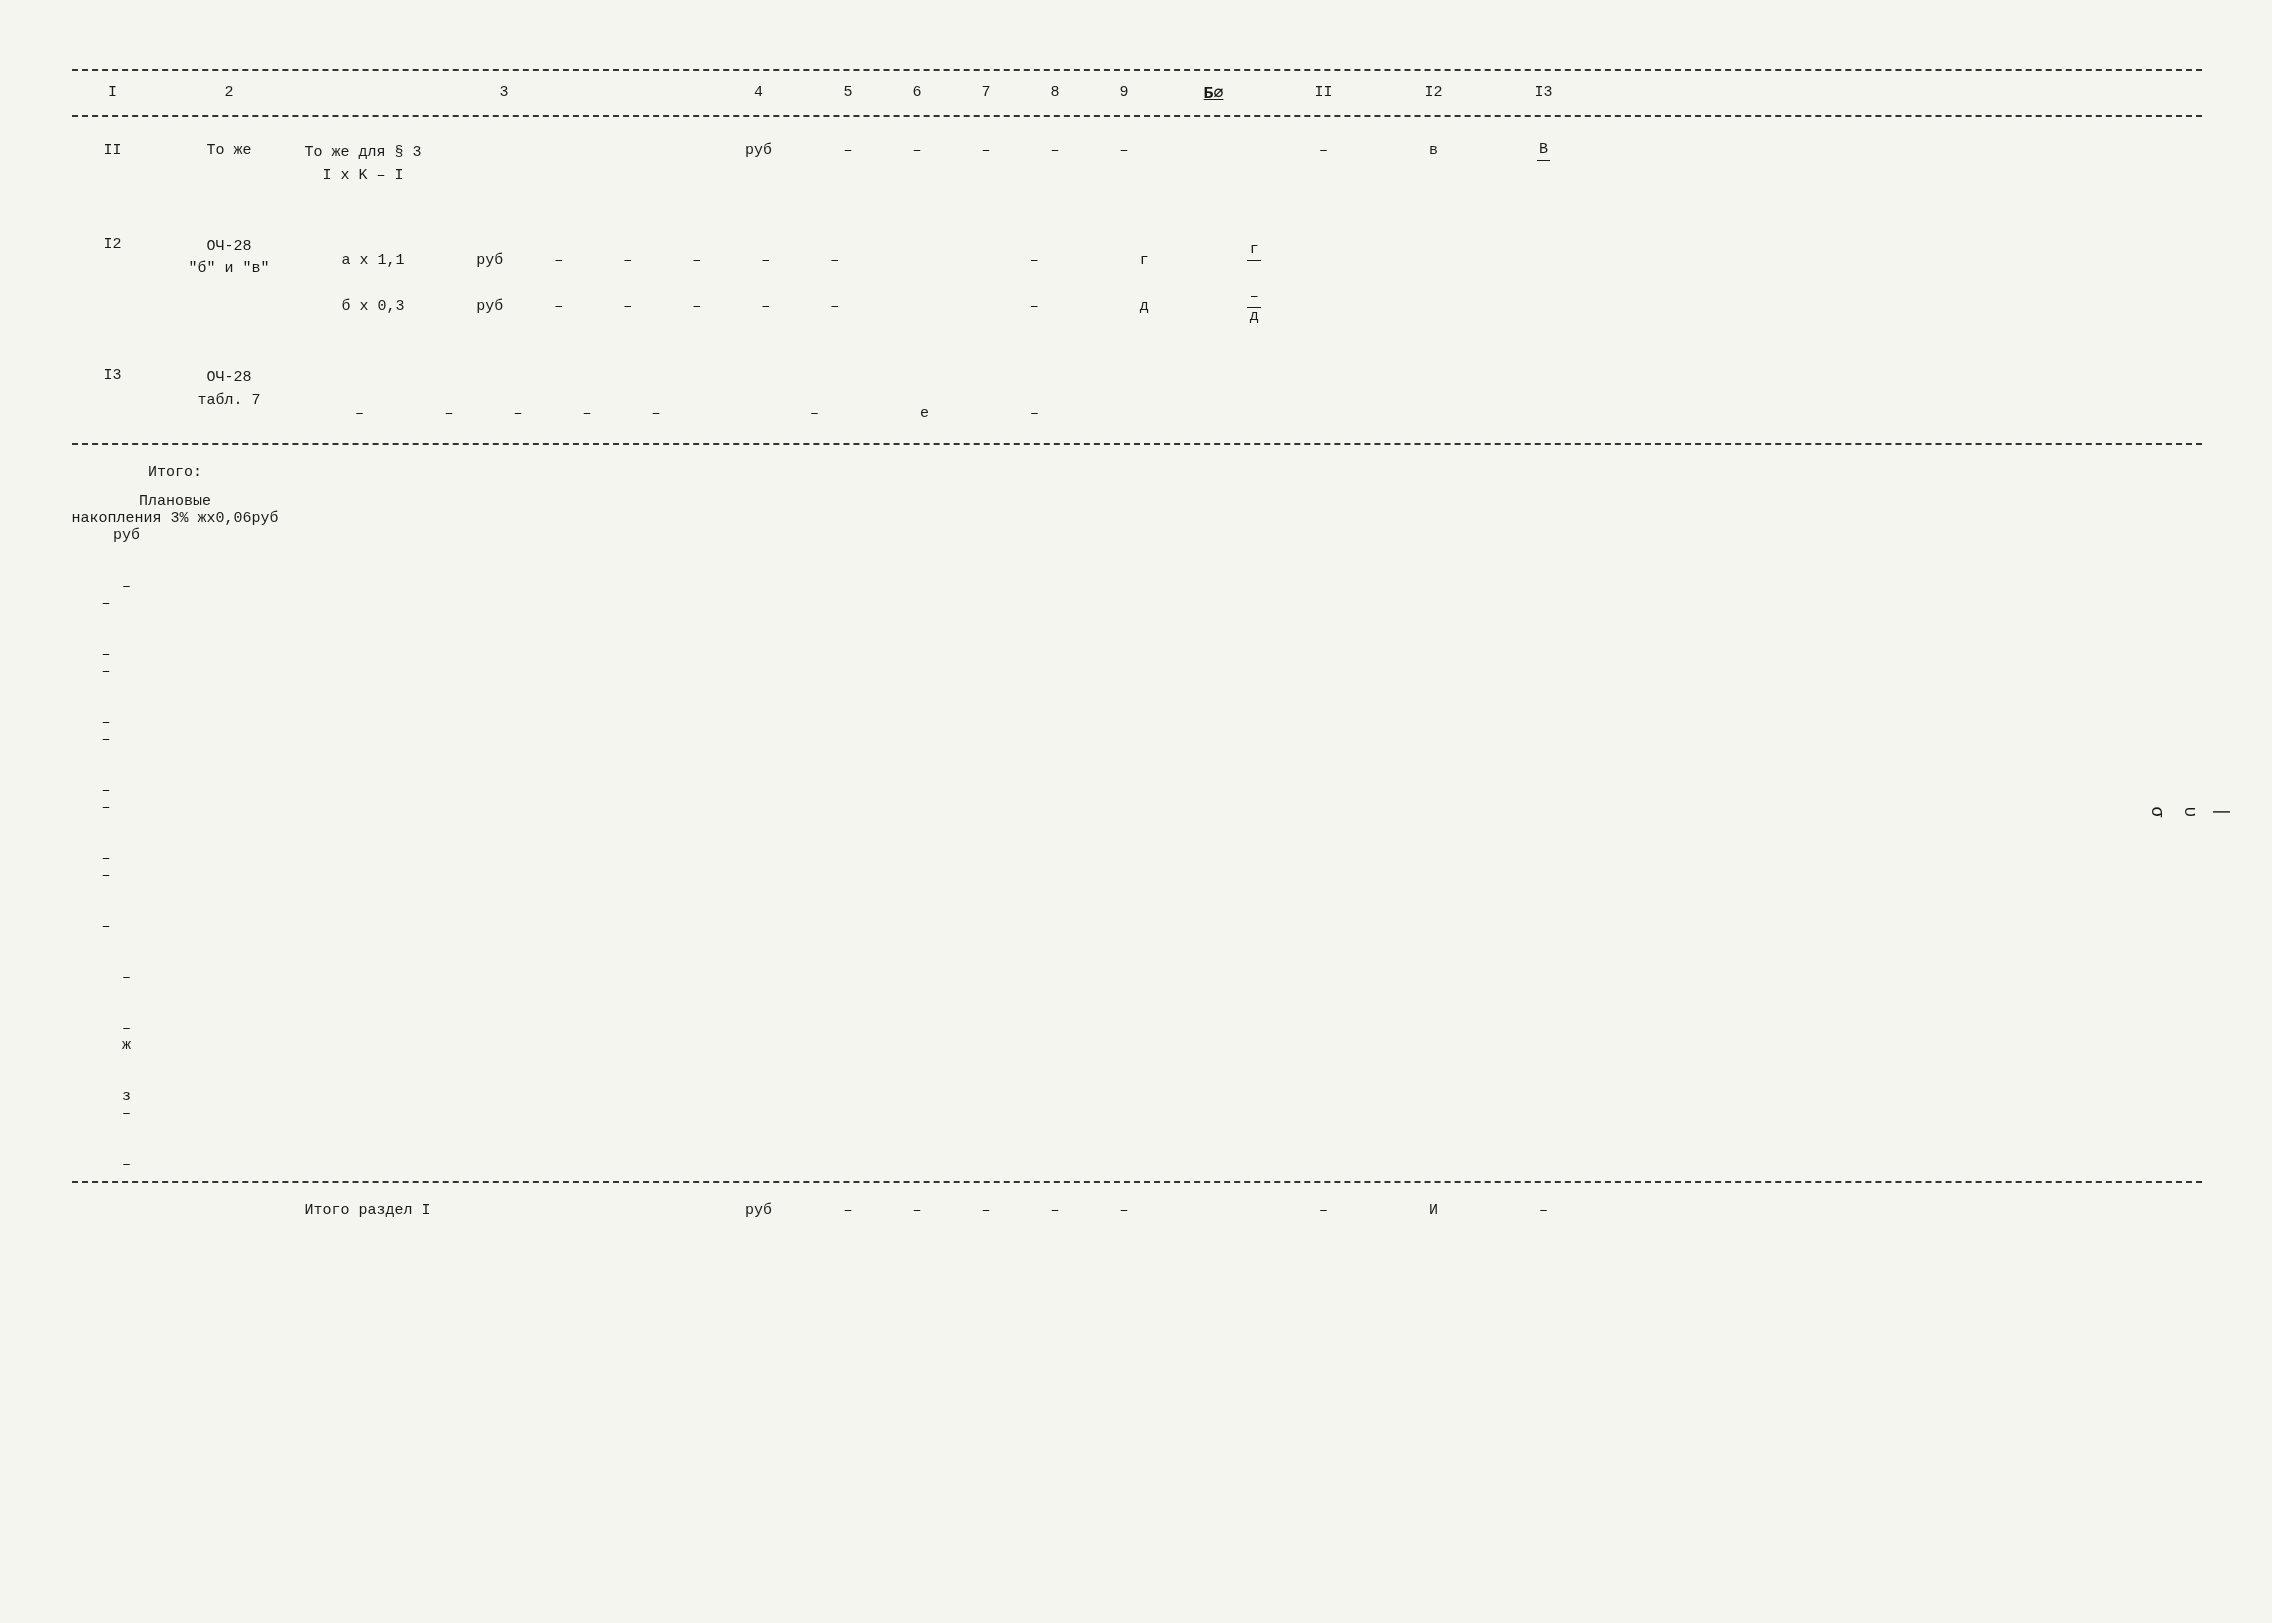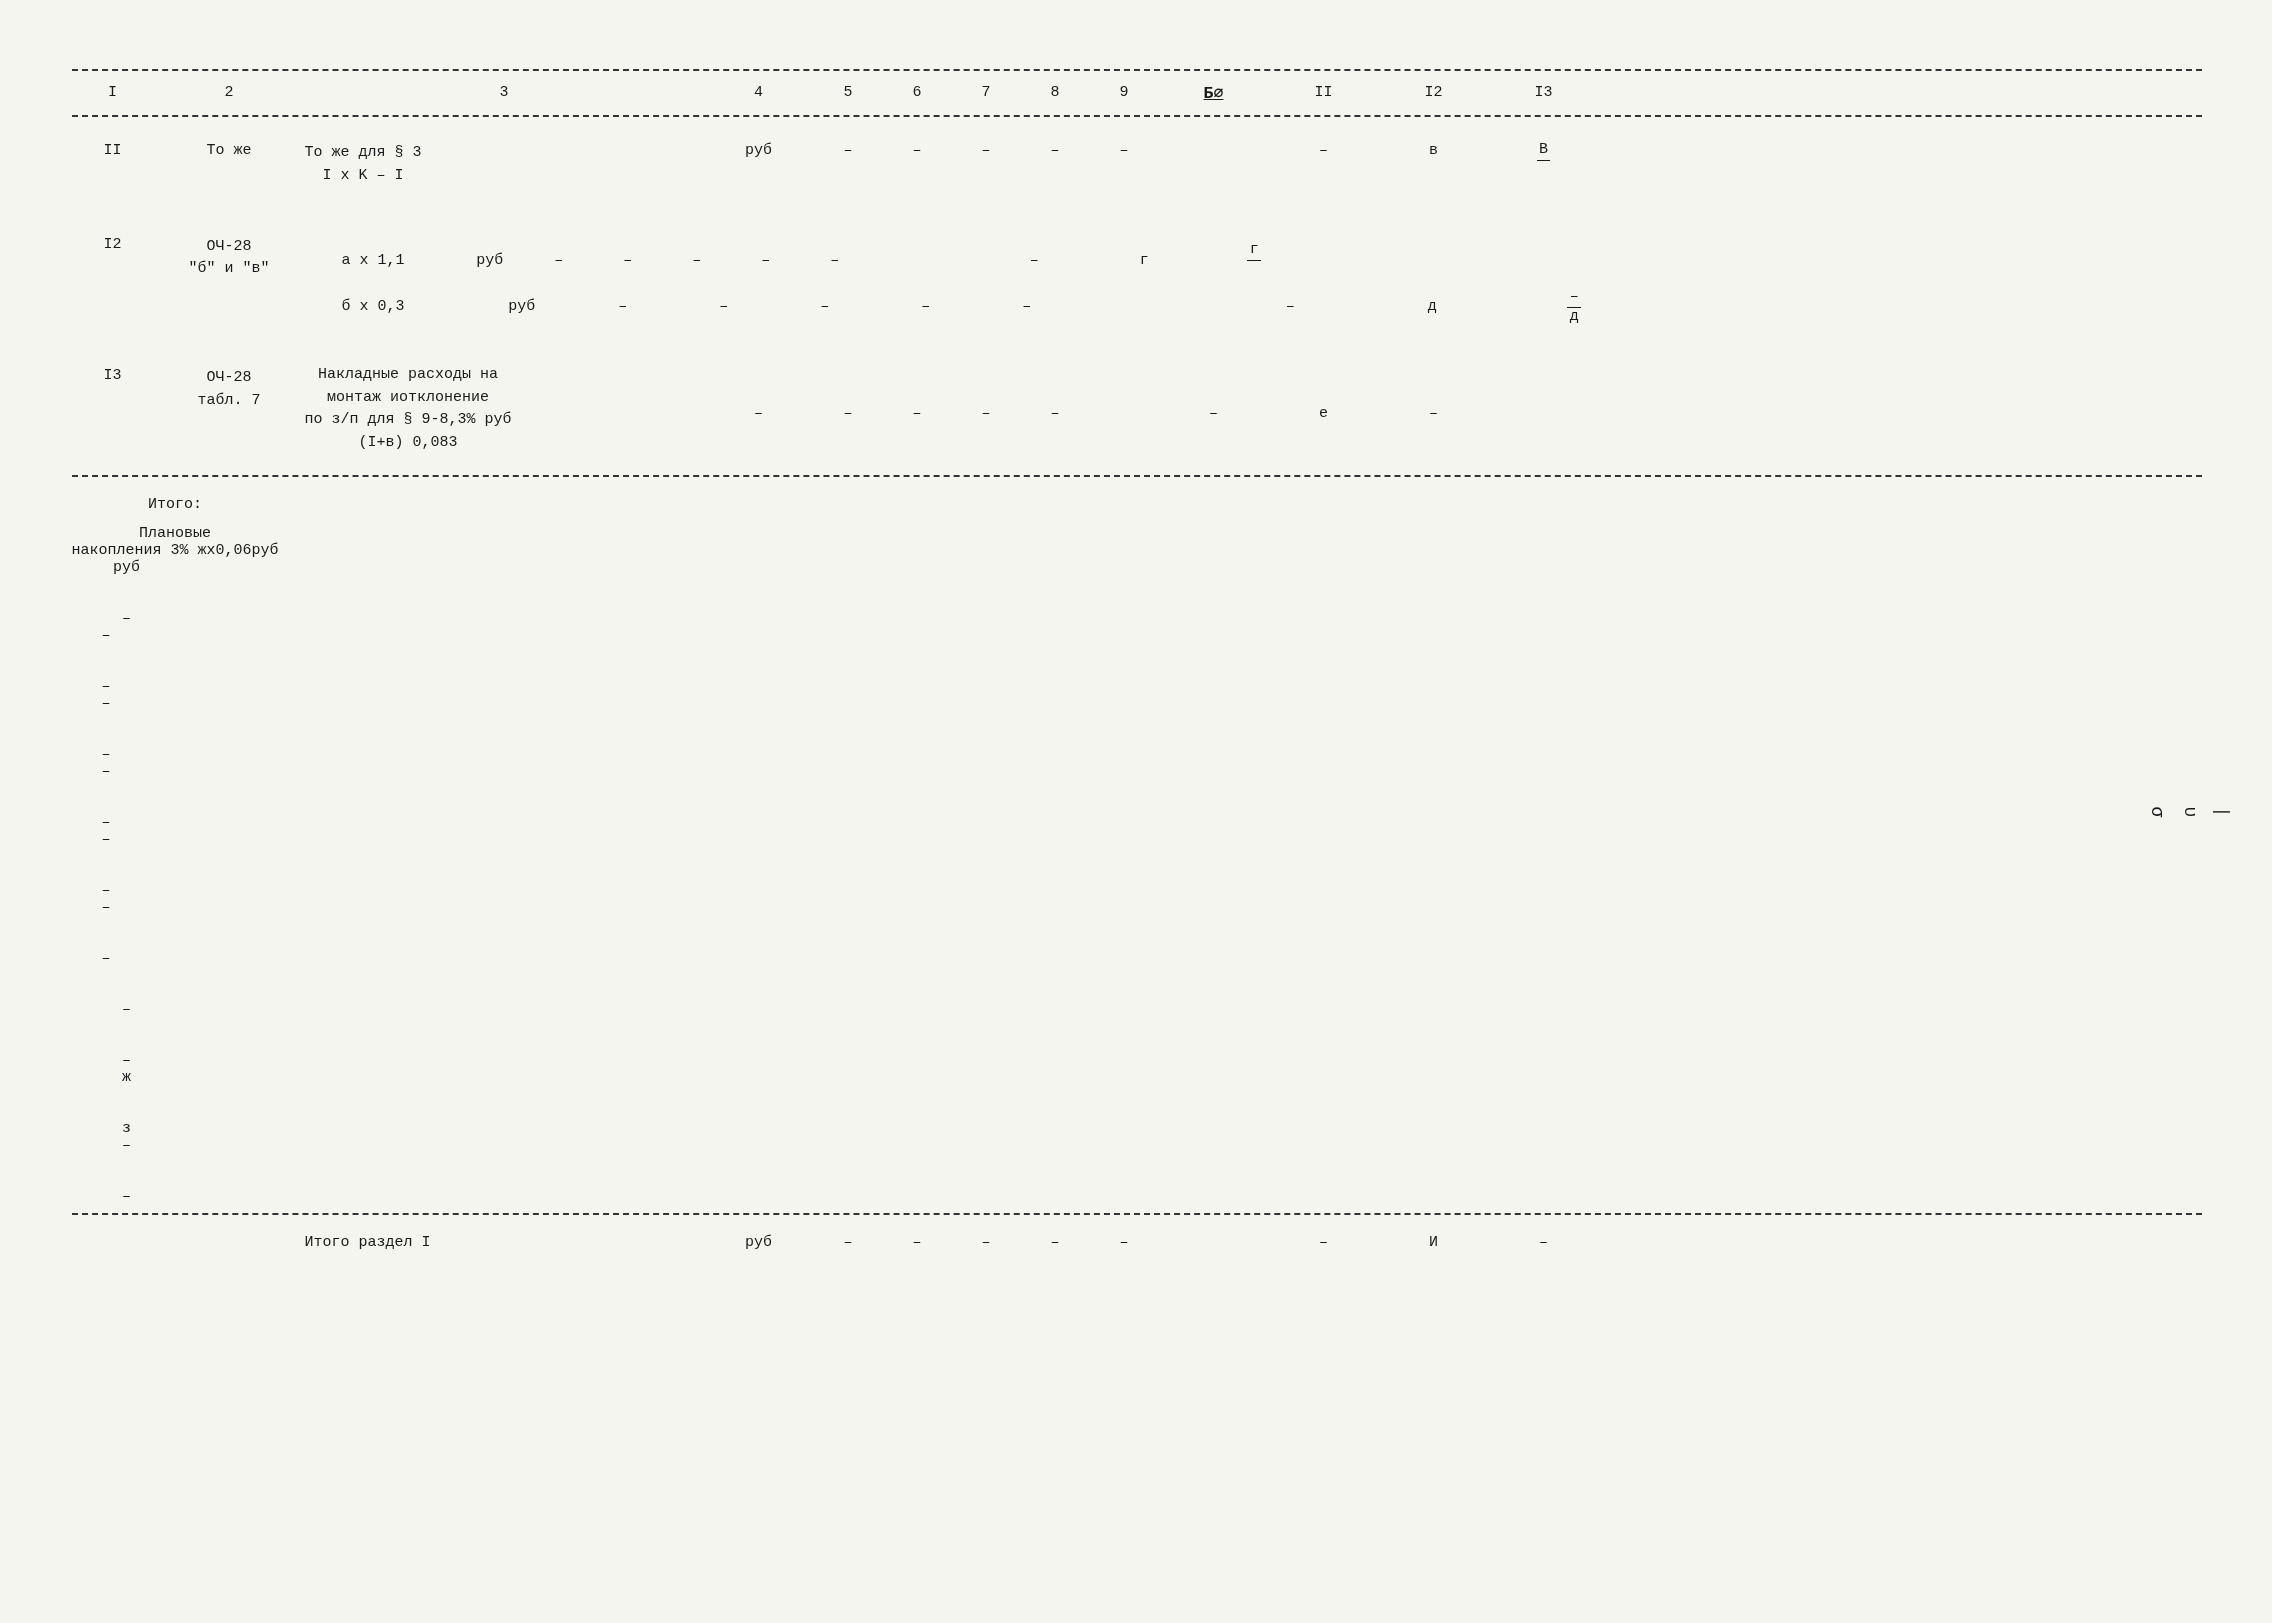--- a/index.html
+++ b/index.html
@@ -231,21 +231,21 @@
           <span style="width: 110px; text-align:center;">–</span>
           <span style="width: 110px; text-align:center;">г</span>
           <span style="width: 110px; text-align:center;">
             <span class="fraction">
               <span class="num">г</span>
               <span class="den">&nbsp;</span>
             </span>
           </span>
         </div>
 
-        <div style="display:flex; align-items:center; margin-top: 9.6px; gap: 32px;">
+        <div style="display:flex; align-items:center; margin-top: 9.6px;">
           <span style="width: 137px;">б х 0,3</span>
           <span style="width: 69px; margin-left: 13.7px;">руб</span>
           <span style="width: 69px; text-align:center;">–</span>
           <span style="width: 69px; text-align:center;">–</span>
           <span style="width: 69px; text-align:center;">–</span>
           <span style="width: 69px; text-align:center;">–</span>
           <span style="width: 69px; text-align:center;">–</span>
           <span style="width: 110px; text-align:center;"></span>
           <span style="width: 110px; text-align:center;">–</span>
           <span style="width: 110px; text-align:center;">д</span>
@@ -265,28 +265,20 @@
   <div class="data-row" style="padding-top: 25px; padding-bottom: 20.6px; align-items: flex-start;">
     <div class="col-1 cell" style="padding-top: 2.7px;">
       <span>I3</span>
     </div>
     <div class="col-2 cell" style="padding-top: 2.7px;">
       <div class="cell-text">
         <div>ОЧ-28</div>
         <div>табл. 7</div>
       </div>
     </div>
-    <div class="col-3 cell left">
-      <div class="cell-text">
-        <div>Накладные расходы на</div>
-        <div>монтаж иотклонение</div>
-        <div>по з/п для § 9-8,3% руб</div>
-        <div>(I+в) 0,083</div>
-      </div>
-    </div>
     <div class="col-4 cell" style="padding-top: 41px;">
       <span>–</span>
     </div>
     <div class="col-5 cell" style="padding-top: 41px;">
       <span>–</span>
     </div>
     <div class="col-6 cell" style="padding-top: 41px;">
       <span>–</span>
     </div>
     <div class="col-7 cell" style="padding-top: 41px;">

